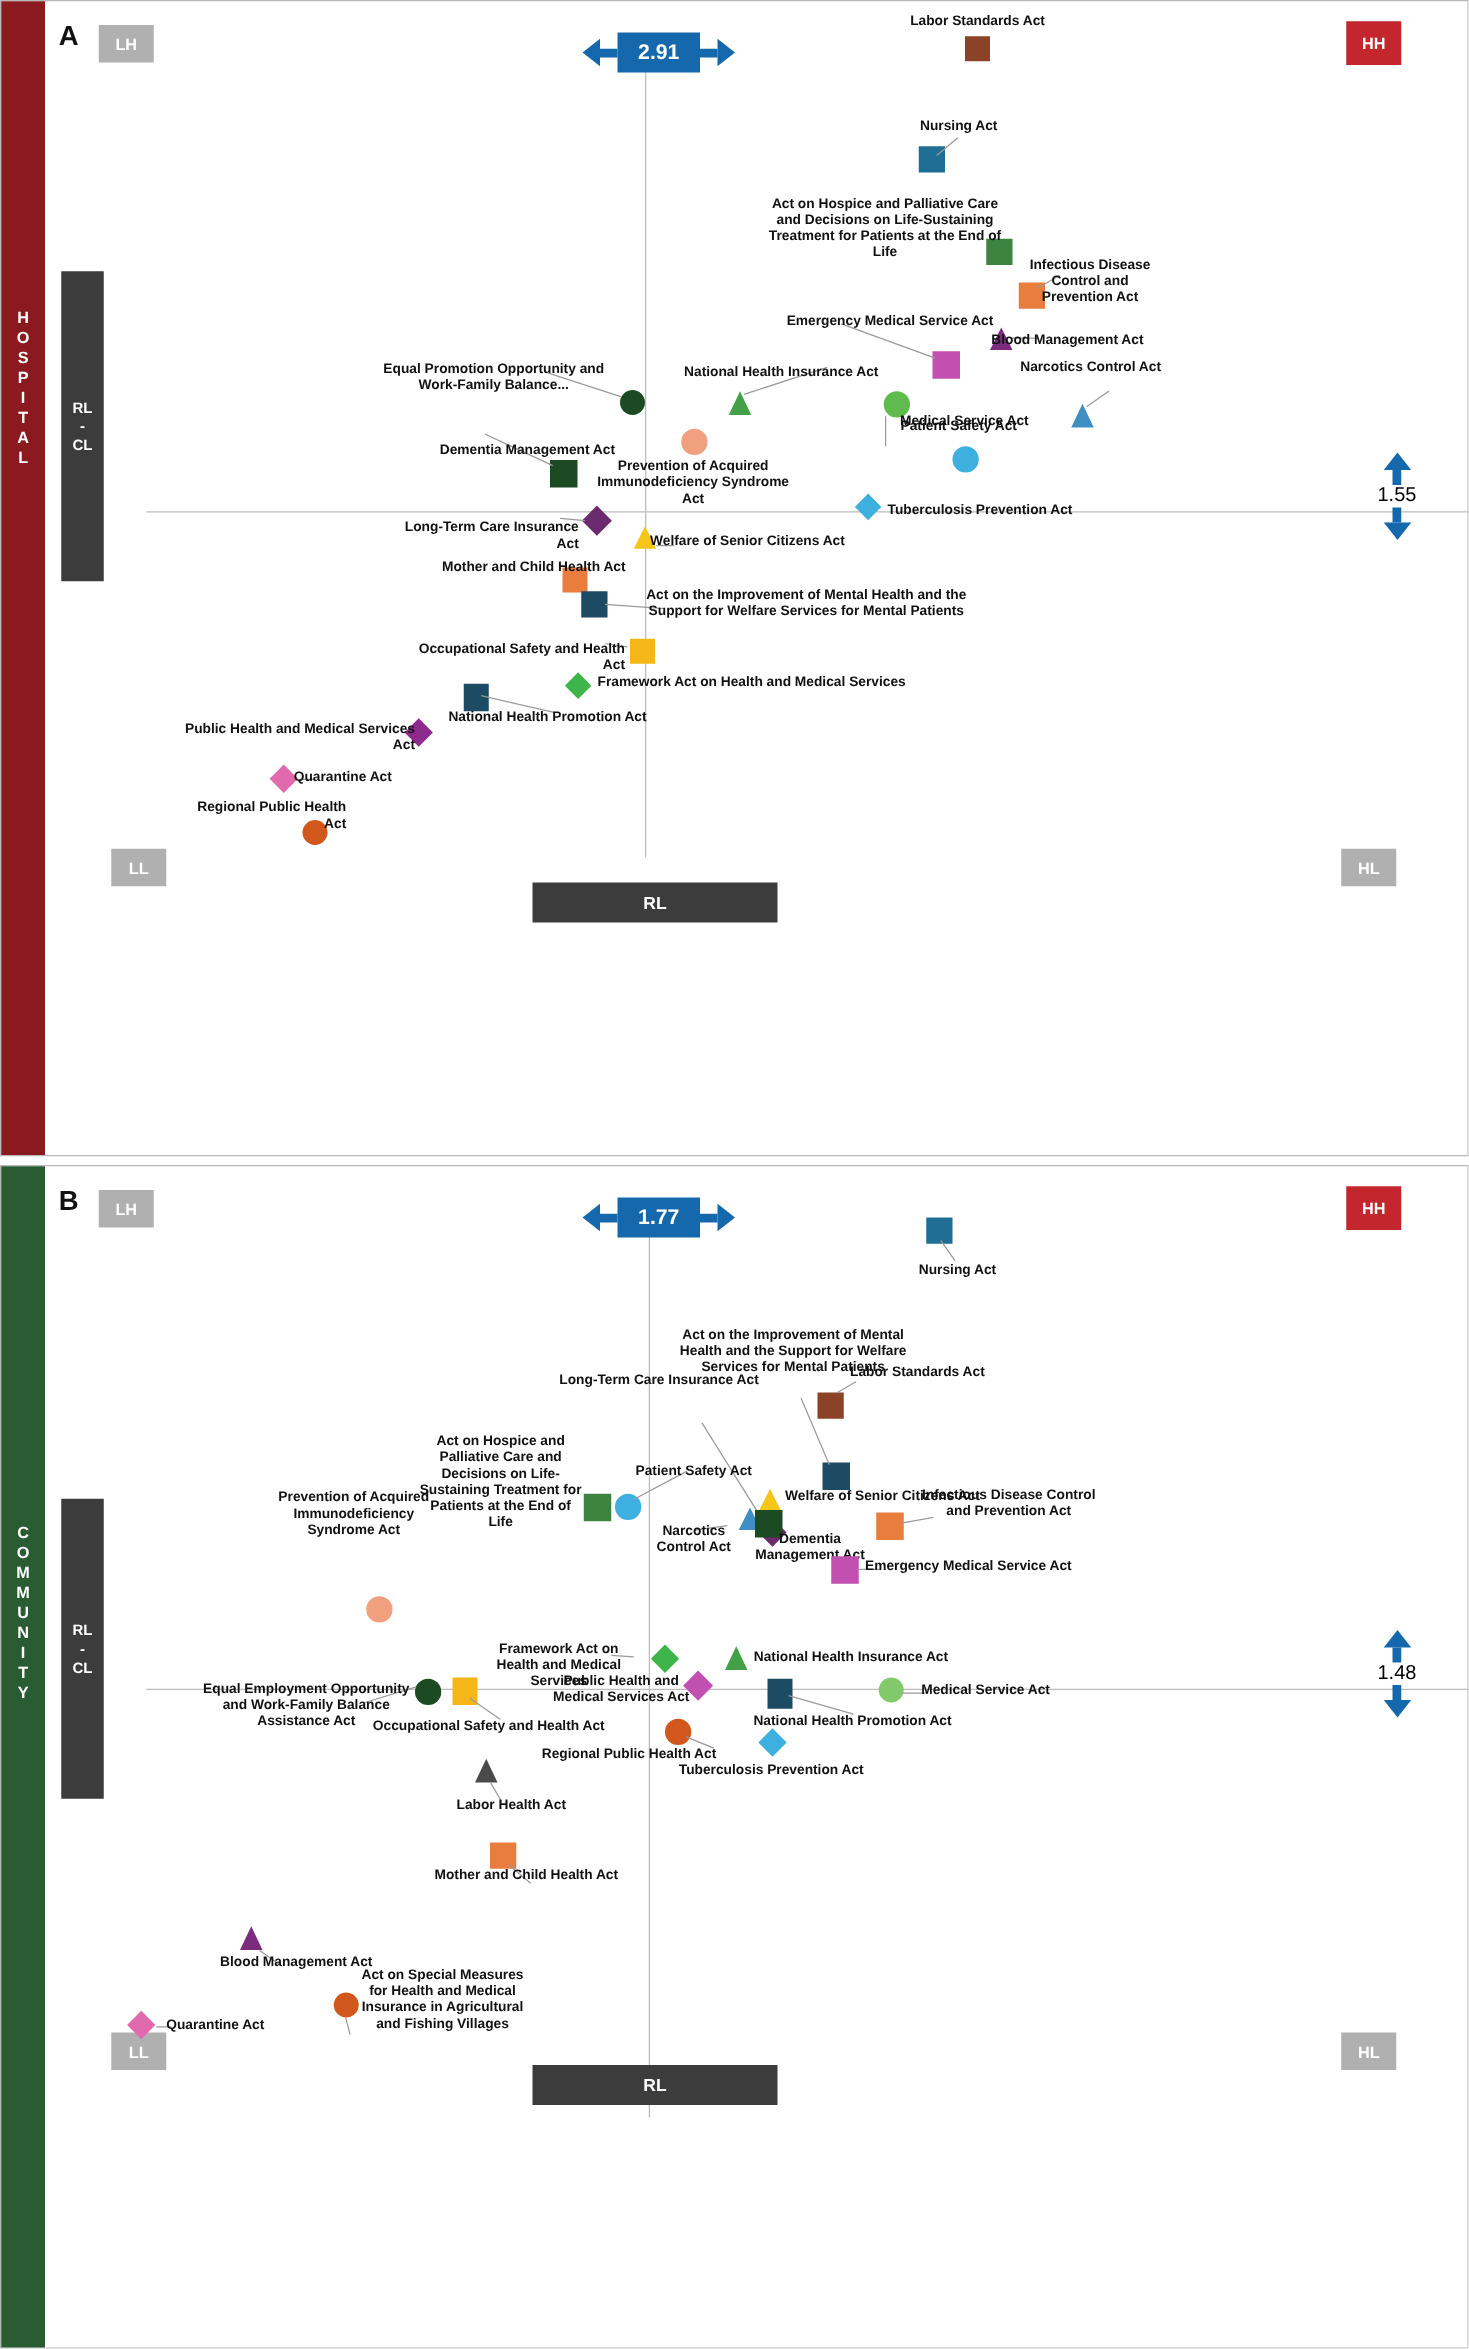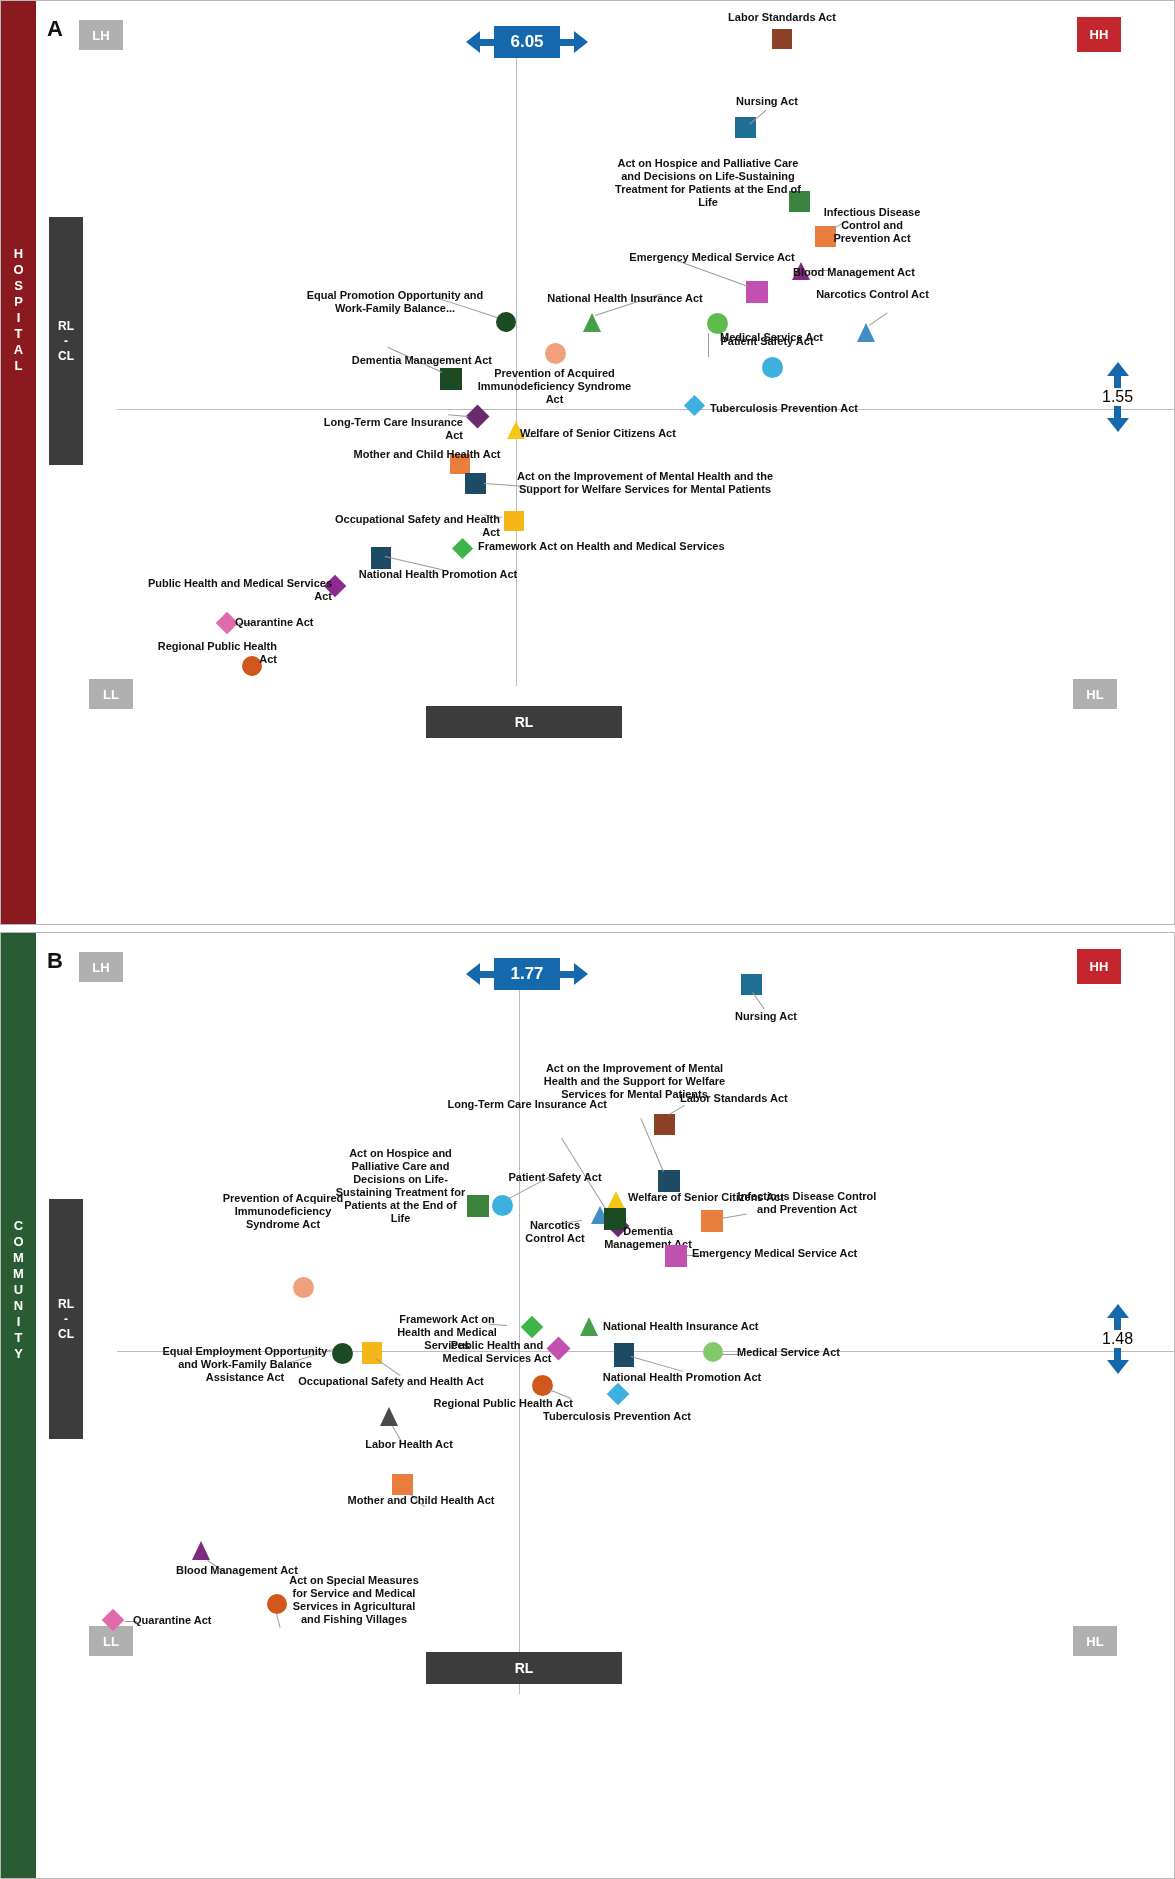--- a/index.html
+++ b/index.html
@@ -100,21 +100,21 @@
         <span>RL</span>
         <span>-</span>
         <span>CL</span>
       </div>
 
       <div class="rl-box" style="left:389px;top:704px;width:196px;height:32px;">RL</div>
 
       <div class="vbadge" style="left:429px;top:24px;">
         <div class="arrow-l"></div>
         <div class="stem-h"></div>
-        <div class="chip">6.05</div>
+        <div class="chip">2.91</div>
         <div class="stem-h"></div>
         <div class="arrow-r"></div>
       </div>
 
       <div class="vbadge-vert" style="left:1065px;top:360px;">
         <div class="arrow-u"></div>
         <div class="stem-v"></div>
         <div class="chip">1.55</div>
         <div class="stem-v"></div>
         <div class="arrow-d"></div>
@@ -346,21 +346,21 @@
       <div class="marker m-square" style="left:355px;top:540px;width:21px;height:21px;background:#e87d3e;"></div>
       <div class="leader" style="left:371px;top:558px;width:22px;transform:rotate(40deg);"></div>
       <div class="mlabel c" style="left:294px;top:560px;width:180px;">Mother and Child Health Act</div>
 
       <div class="marker m-triangle" style="left:155px;top:607px;border-bottom:19px solid #7c2b7e;"></div>
       <div class="leader" style="left:171px;top:626px;width:22px;transform:rotate(35deg);"></div>
       <div class="mlabel c" style="left:115px;top:630px;width:170px;">Blood Management Act</div>
 
       <div class="marker m-circle" style="left:230px;top:660px;width:20px;height:20px;background:#d1571c;"></div>
       <div class="leader" style="left:240px;top:680px;width:14px;transform:rotate(75deg);"></div>
-      <div class="mlabel c" style="left:252px;top:640px;width:130px;">Act on Special Measures for Service and Medical Services in Agricultural and Fishing Villages</div>
+      <div class="mlabel c" style="left:252px;top:640px;width:130px;">Act on Special Measures for Health and Medical Insurance in Agricultural and Fishing Villages</div>
 
       <div class="marker m-diamond" style="left:68px;top:678px;width:16px;height:16px;background:#e06aad;"></div>
       <div class="leader" style="left:88px;top:687px;width:12px;"></div>
       <div class="mlabel l" style="left:96px;top:680px;width:120px;">Quarantine Act</div>
 
     </div>
   </div>
 
 </div>
 

